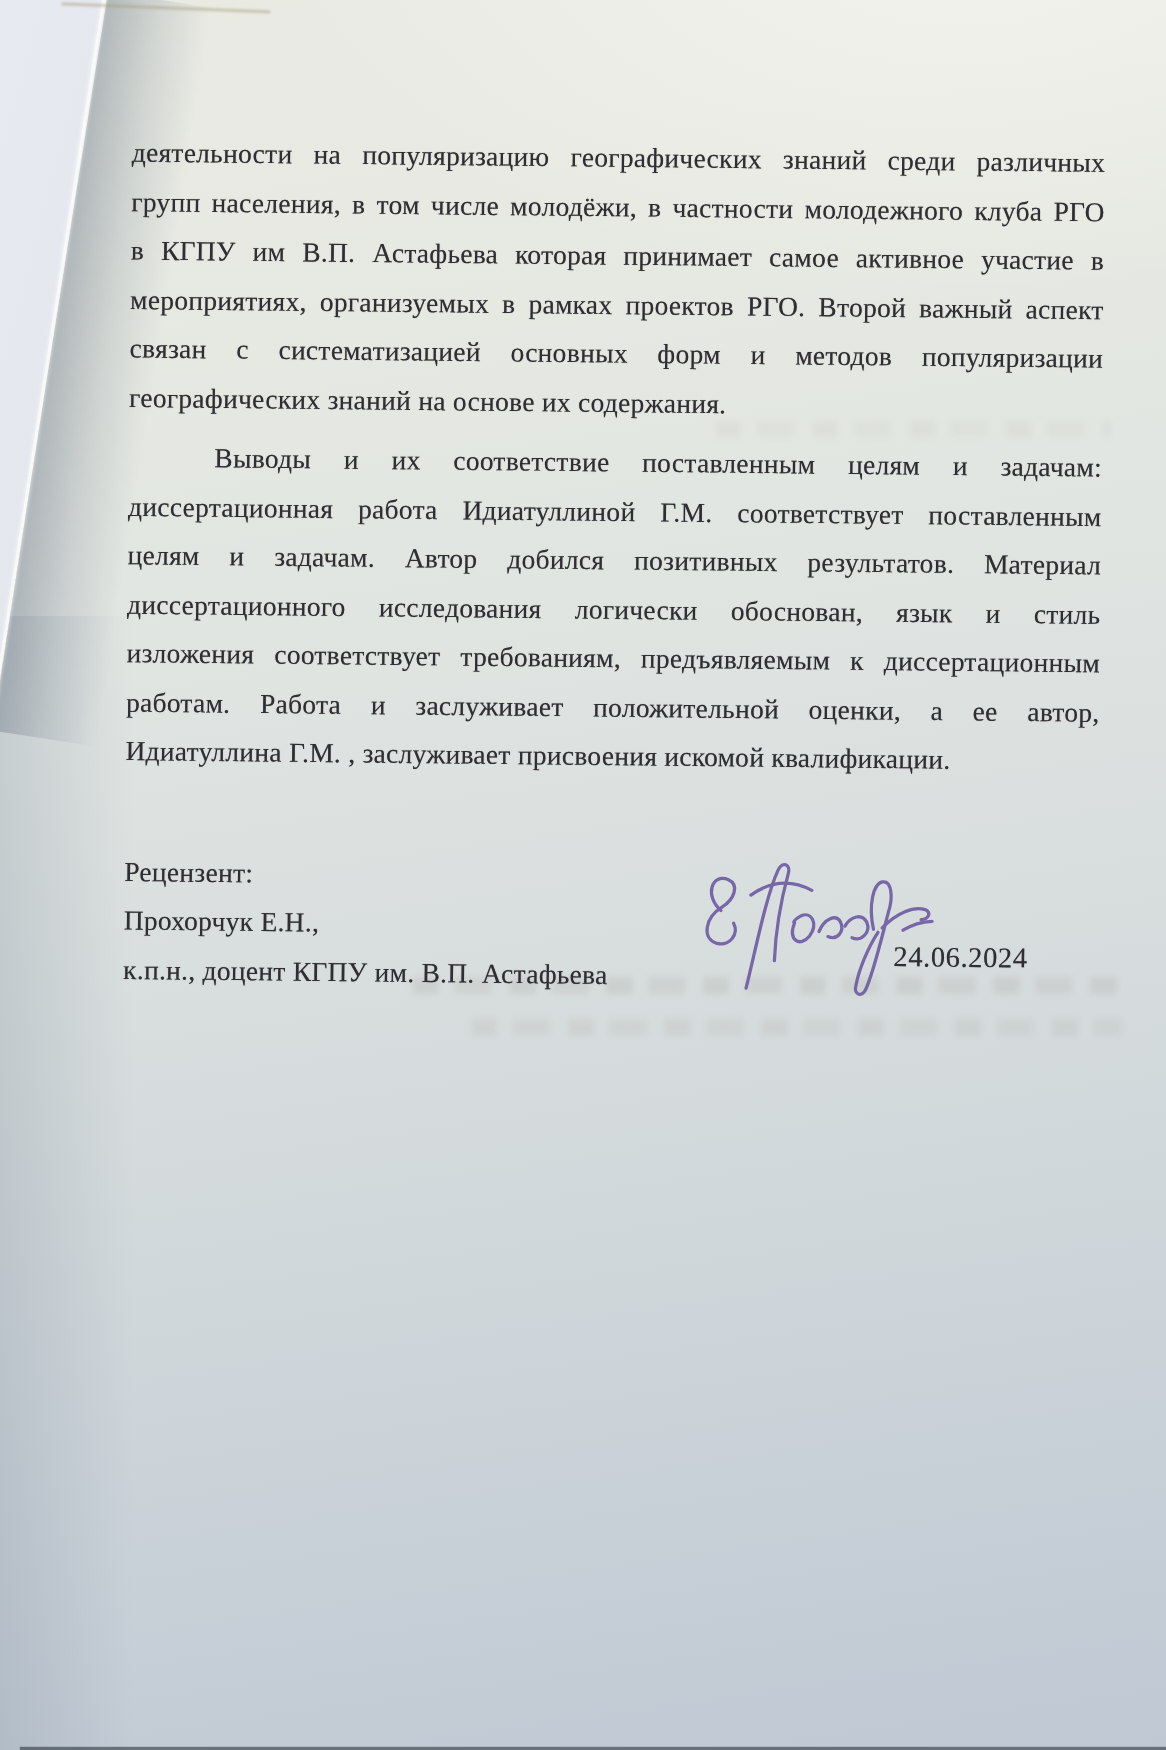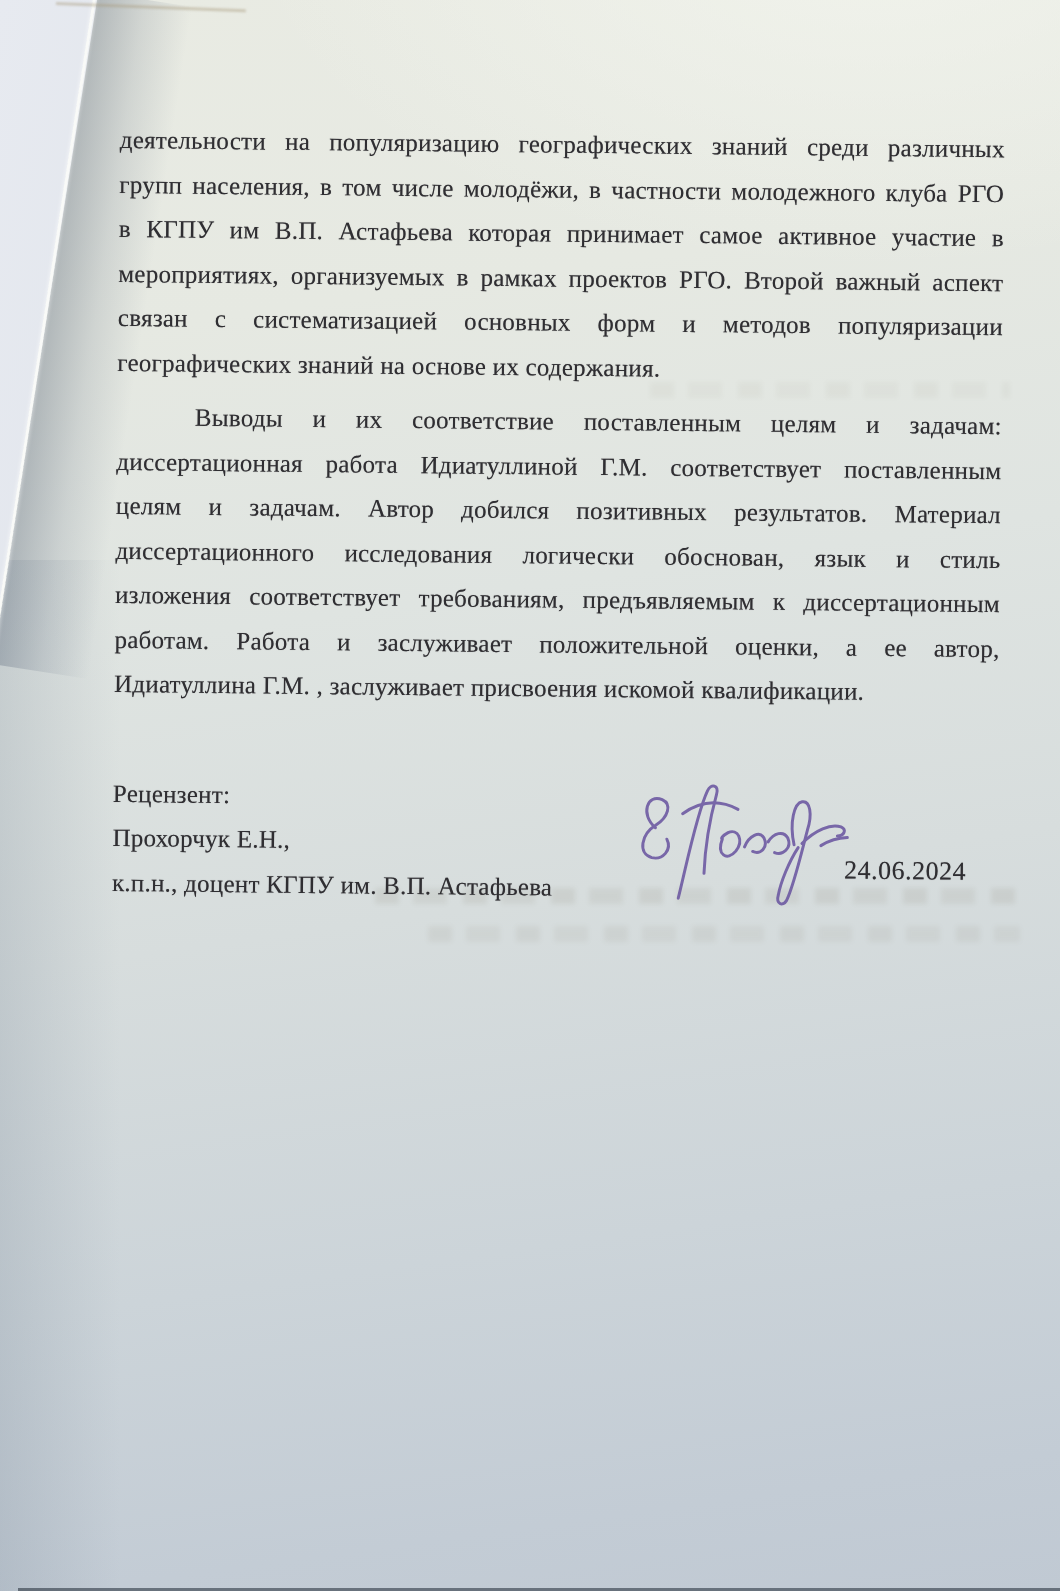--- a/index.html
+++ b/index.html
@@ -80,21 +80,21 @@
     font-size: 25px; line-height: 44.5px; letter-spacing: 0.25px;
     text-shadow: 0 0 0.7px rgba(47,46,50,0.55);
   }
   .line.j { text-align: justify; text-align-last: justify; }
   .line.l { text-align: left; text-align-last: left; }
   .line.indent { text-indent: 78px; }
   .para-2 { margin-top: 10px; }
   .sig-block { margin-top: 65px; }
   .sig-row { position: relative; }
   .date {
-    position: absolute; left: 732px; top: -20px;
+    position: absolute; left: 700px; top: -20px;
     font-size: 26px; letter-spacing: 0.5px;
   }
 
   .signature {
     position: absolute; left: 514px; top: 652px;
     transform: rotate(-3deg);
     opacity: 0.88;
   }
   .signature path {
     fill: none; stroke: #6b57a1; stroke-width: 3;

